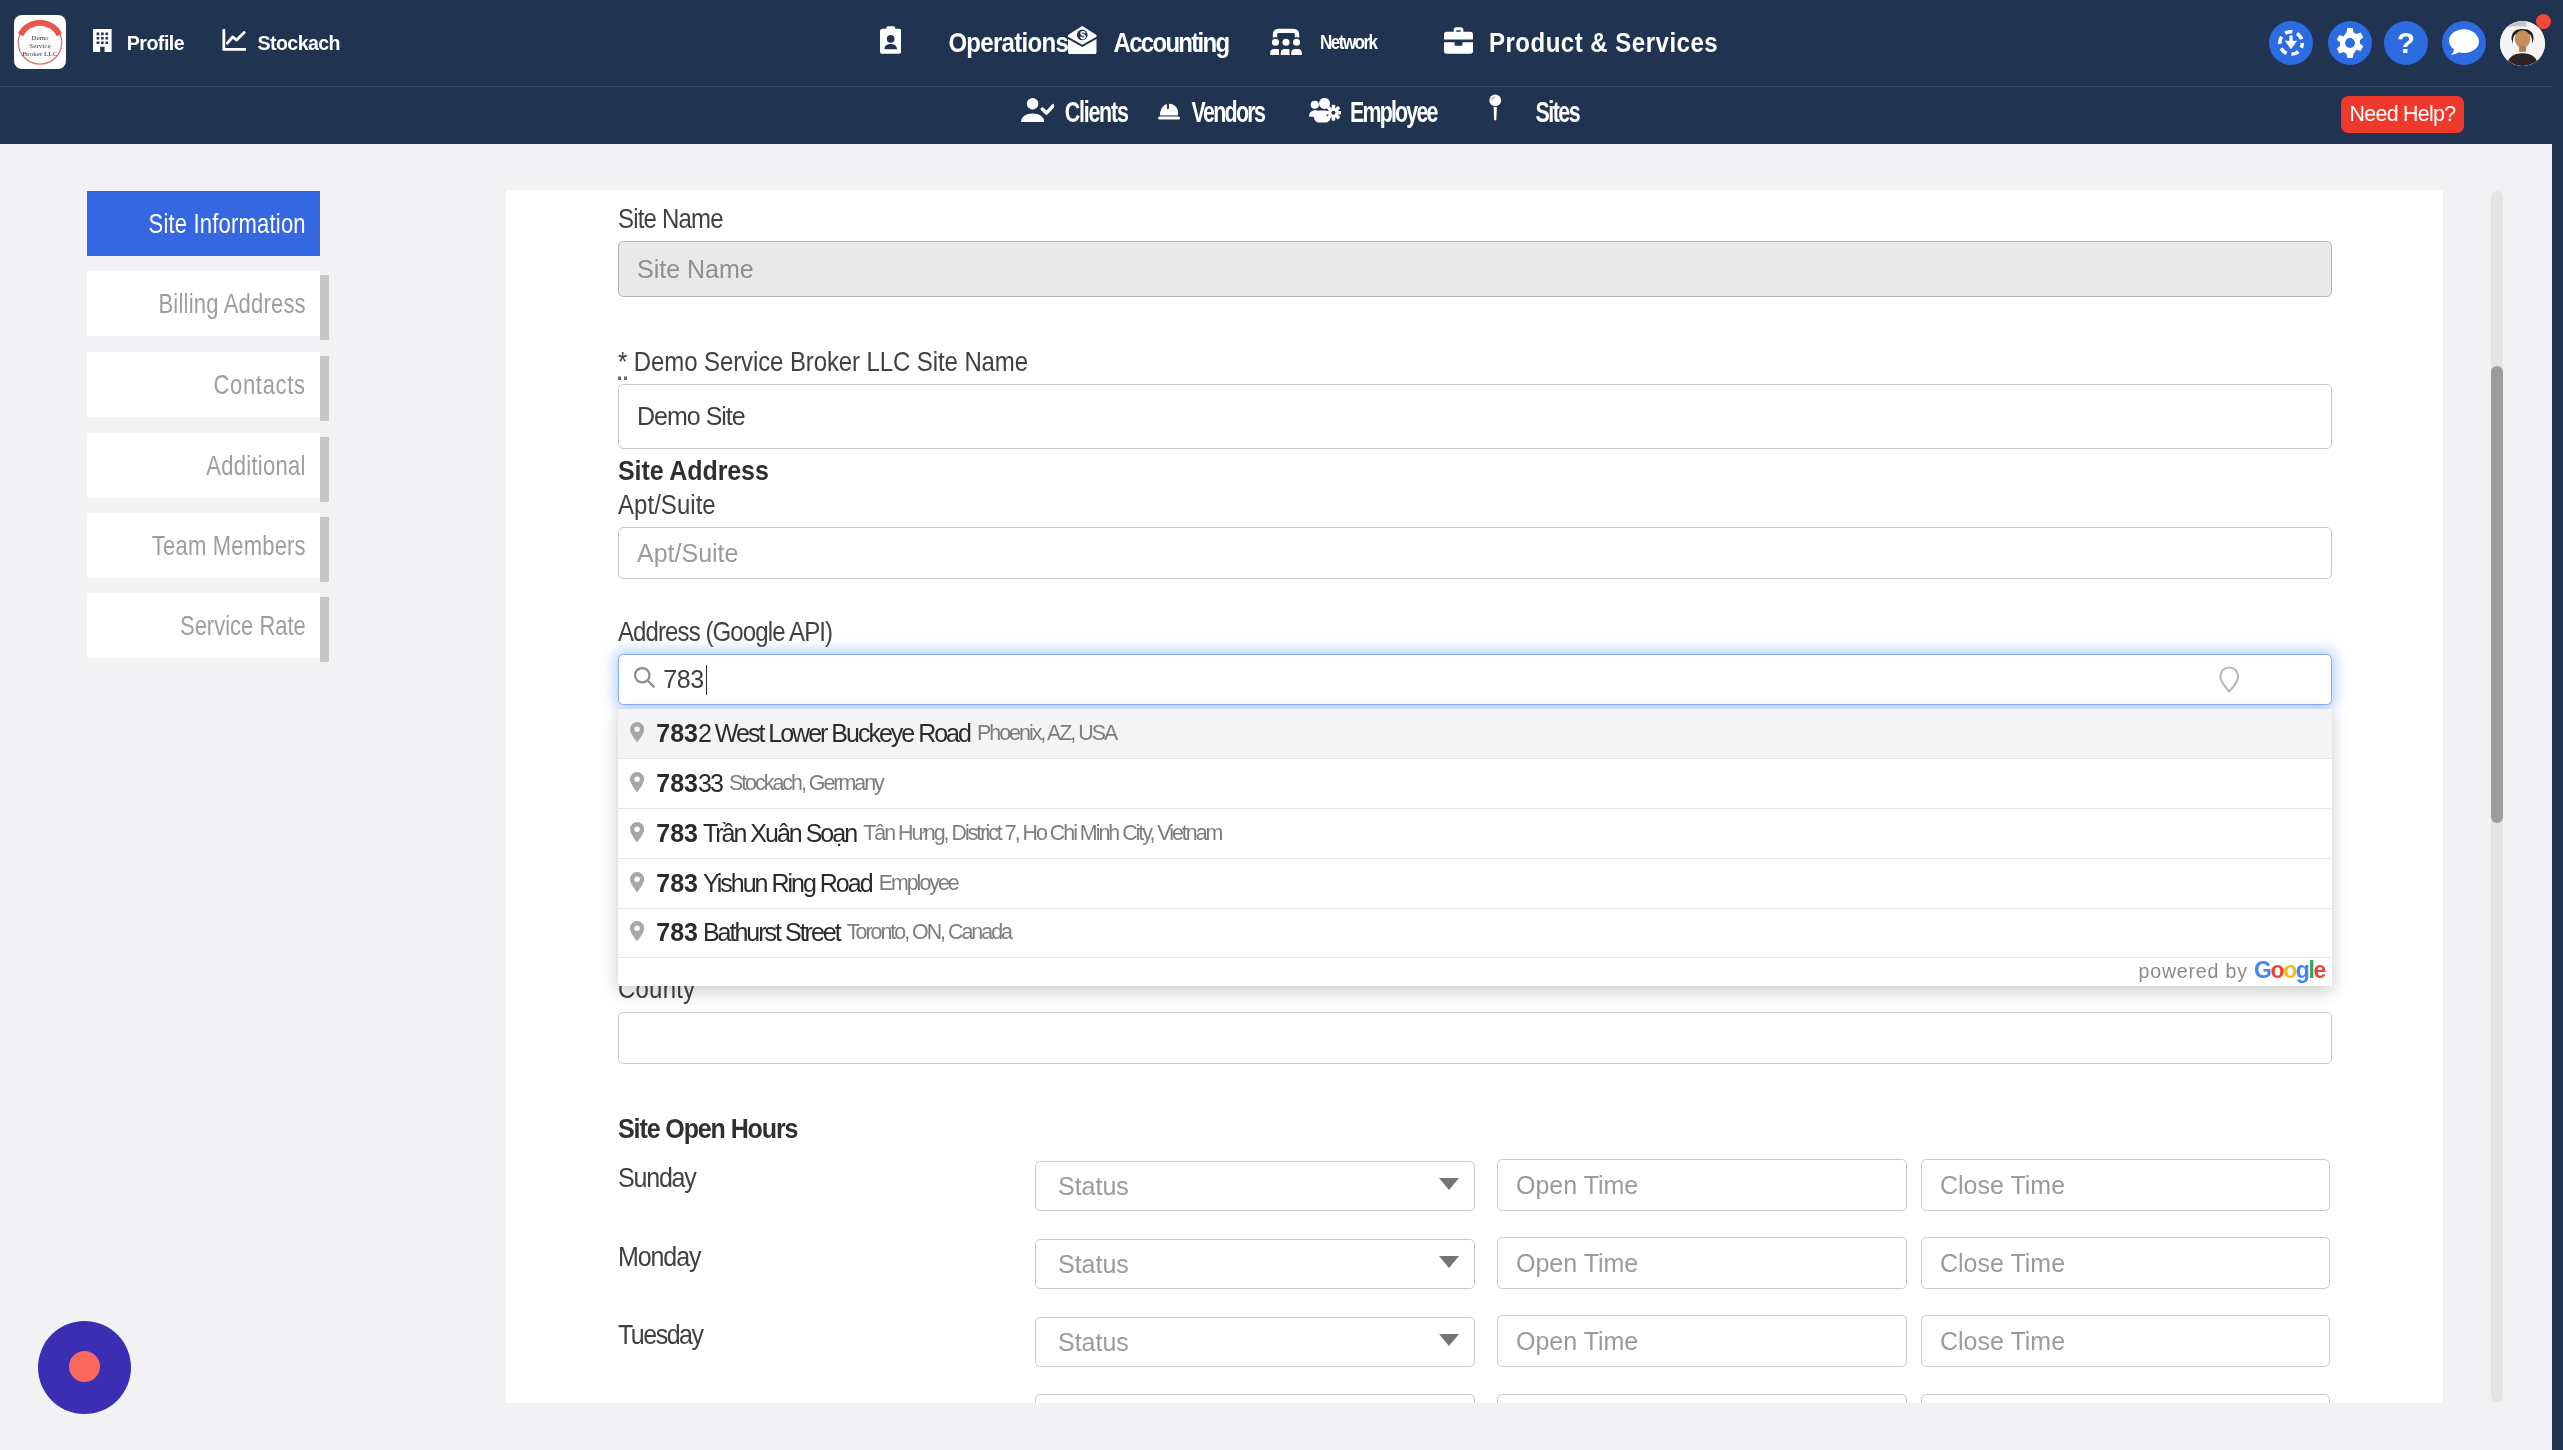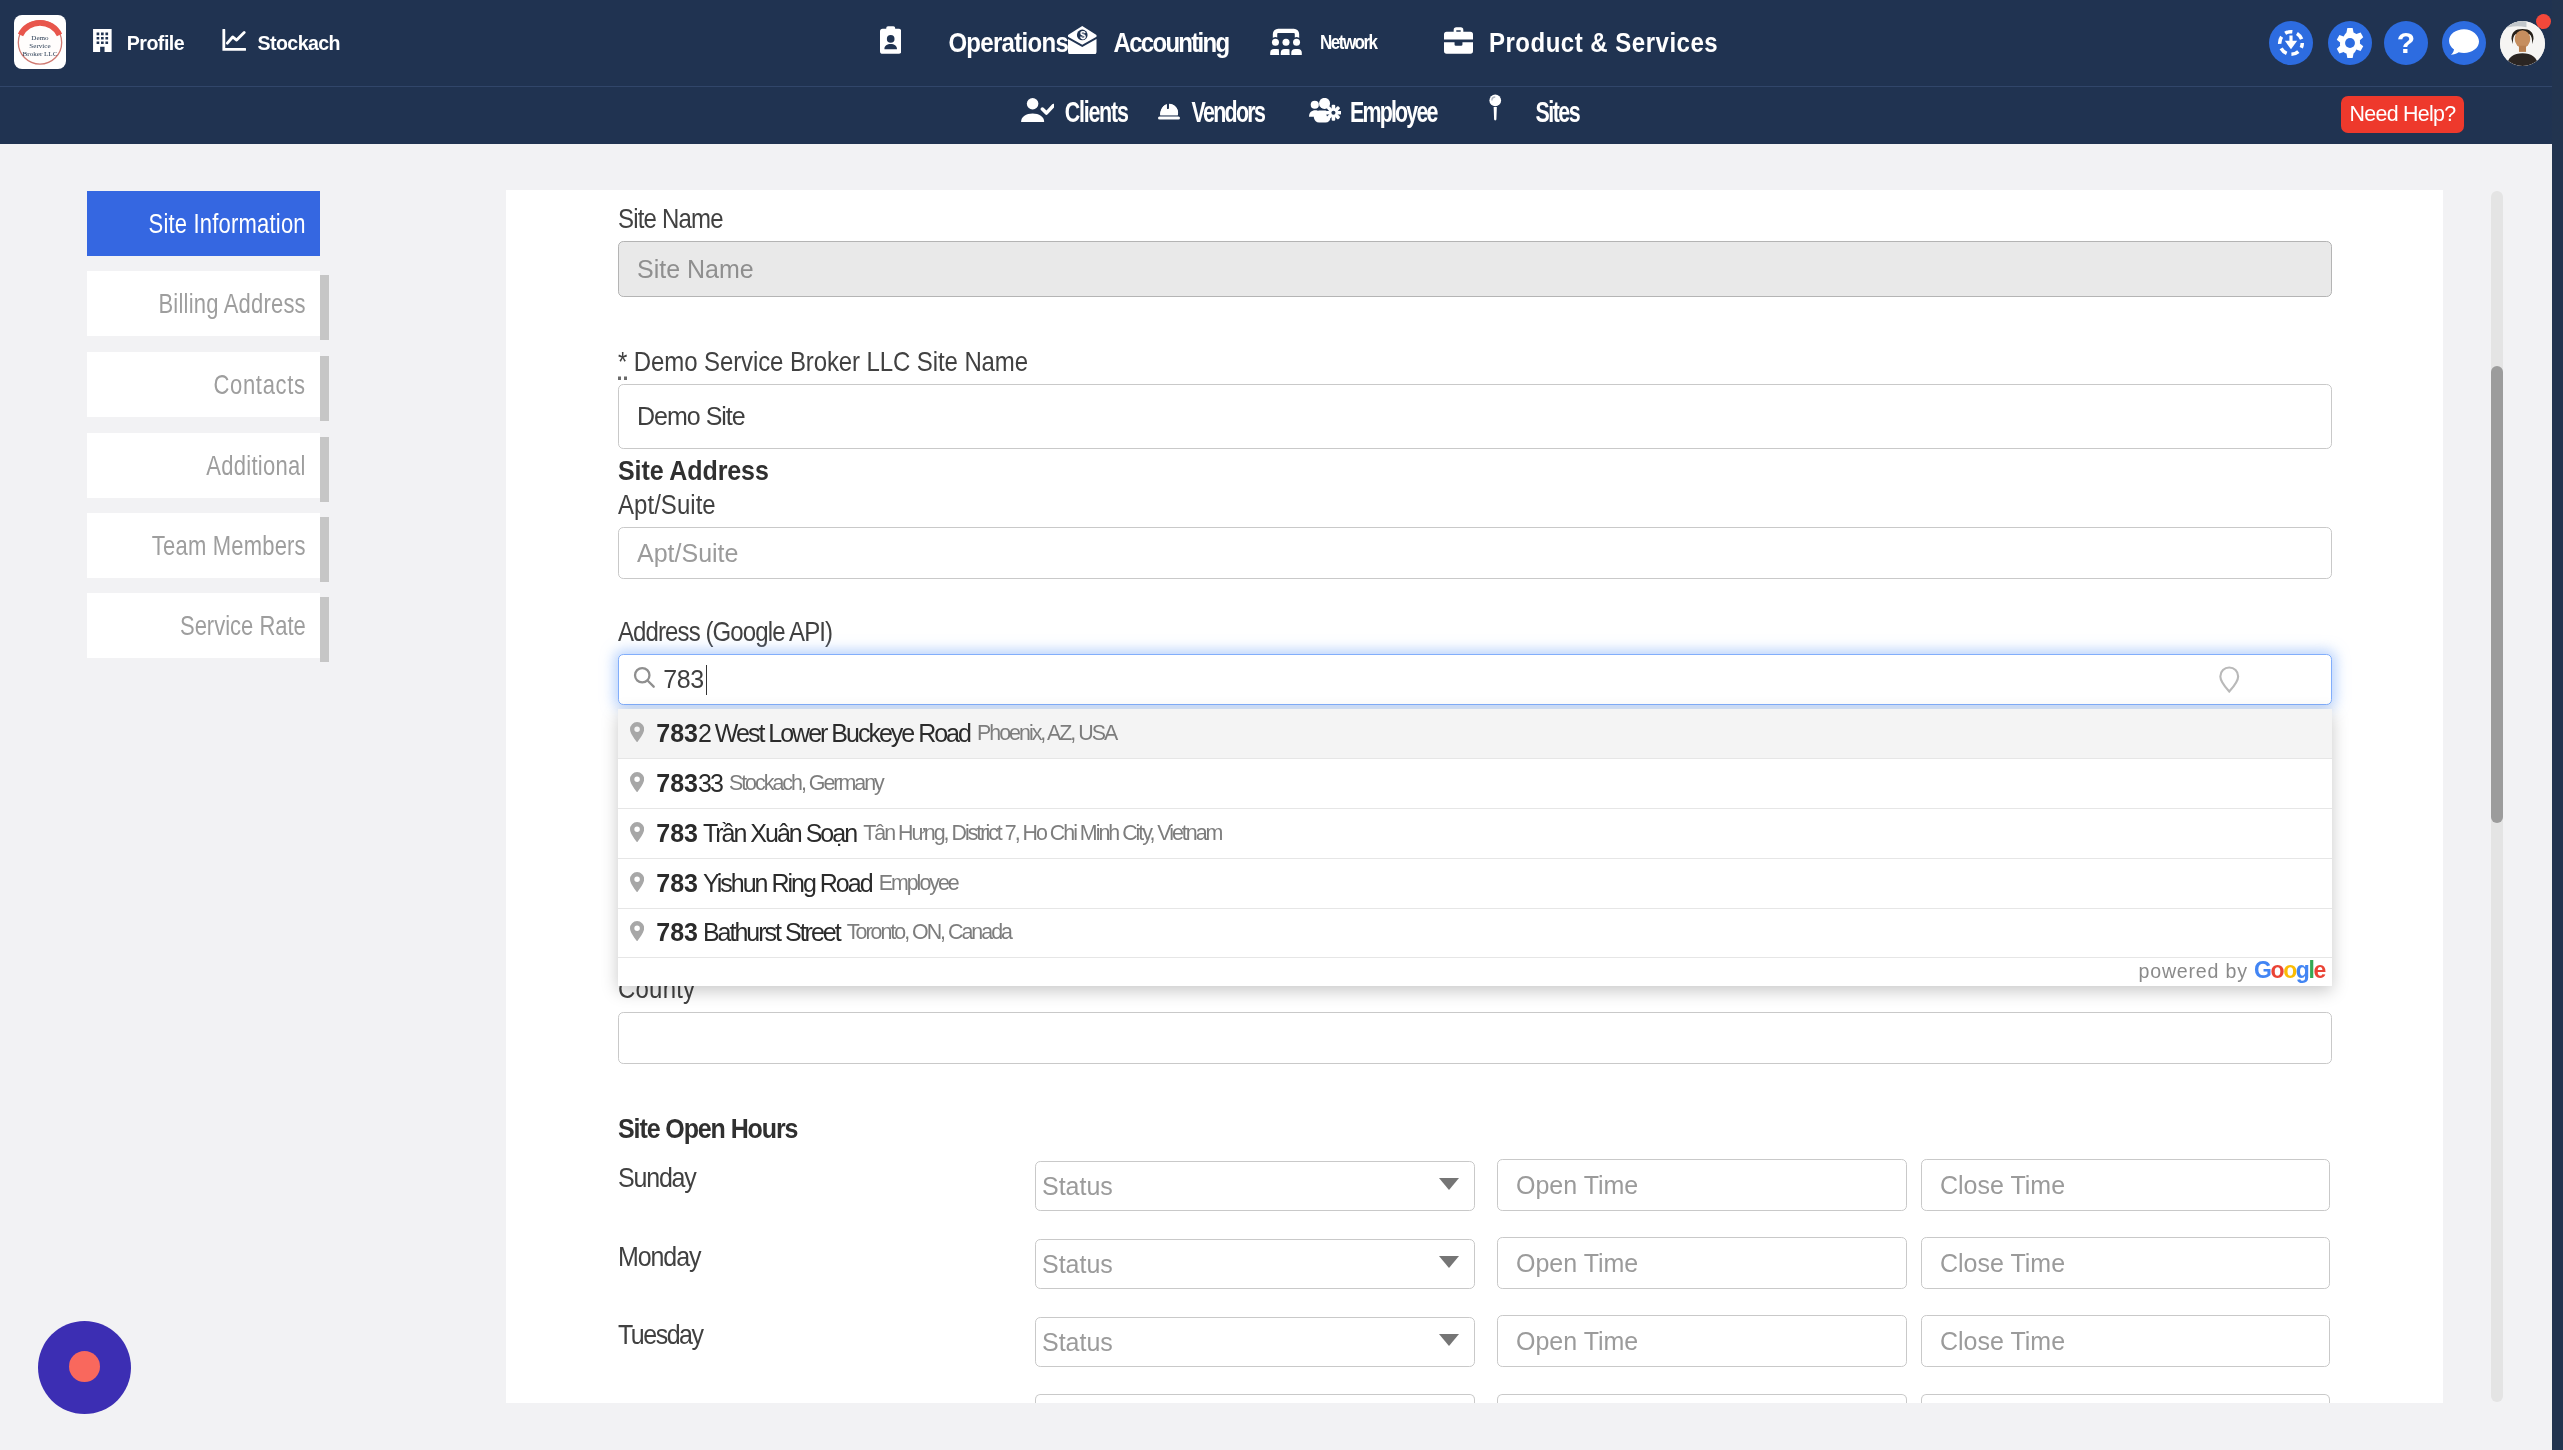--- a/index.html
+++ b/index.html
@@ -26,21 +26,21 @@
 #card { position:absolute; left:506px; top:190px; width:1937px; height:1213px; background:#ffffff; }
 
 .sbtn { position:absolute; left:87px; width:233px; height:65px; background:#fff; color:#9e9e9e; font-size:22px; display:flex; align-items:center; justify-content:flex-end; padding-right:14.2px; }
 .sbtn .bar { content:""; position:absolute; right:-9px; top:4.4px; width:9px; height:65px; background:#c6c6c6; }
 .sbtn.active { background:#3567e1; color:#fff; }
 
 .lbl { position:absolute; font-size:24px; color:#414141; transform:scaleY(1.12); transform-origin:center; }
 .blbl { position:absolute; font-size:25px; font-weight:bold; color:#303030; transform:scaleY(1.1); transform-origin:center; }
 .inp { position:absolute; left:618px; width:1714px; height:52px; background:#fff; border:1.8px solid #c9c9c9; border-radius:5.3px; font-size:25px; color:#3f3f3f; display:flex; align-items:center; padding-left:18px; }
 .inp .ph { color:#9b9b9b; }
-.sel { position:absolute; height:50px; background:#fff; border:1.8px solid #c9c9c9; border-radius:5.3px; font-size:25px; color:#9b9b9b; display:flex; align-items:center; padding-left:6px; }
+.sel { position:absolute; height:50px; background:#fff; border:1.8px solid #c9c9c9; border-radius:5.3px; font-size:25px; color:#9b9b9b; display:flex; align-items:center; padding-left:22px; }
 .tri { position:absolute; width:0; height:0; border-left:10.7px solid transparent; border-right:10.7px solid transparent; border-top:12.5px solid #757575; }
 
 #dd { position:absolute; left:618px; top:709px; width:1714px; height:277px; background:#fff; box-shadow:0 5.3px 16px rgba(0,0,0,0.22); z-index:30; }
 .ddrow { position:absolute; left:0; width:1714px; height:50px; border-bottom:0.9px solid #e6e6e6; display:flex; align-items:center; font-size:25px; color:#2b2b2b; }
 .ddrow .sec { font-size:21.4px; color:#7d7d7d; margin-left:7.1px; letter-spacing:-2px; }
 .ddrow .mn { letter-spacing:-2px; }
 .pin { margin:0 12.5px 0 11.6px; flex:0 0 auto; }
 
 #sbtrack { position:absolute; left:2491px; top:191px; width:11.6px; height:1211px; background:#e4e4e4; border-radius:6.2px; }
 #sbthumb { position:absolute; left:2491px; top:366px; width:11.6px; height:457px; background:#9c9c9c; border-radius:6.2px; }

